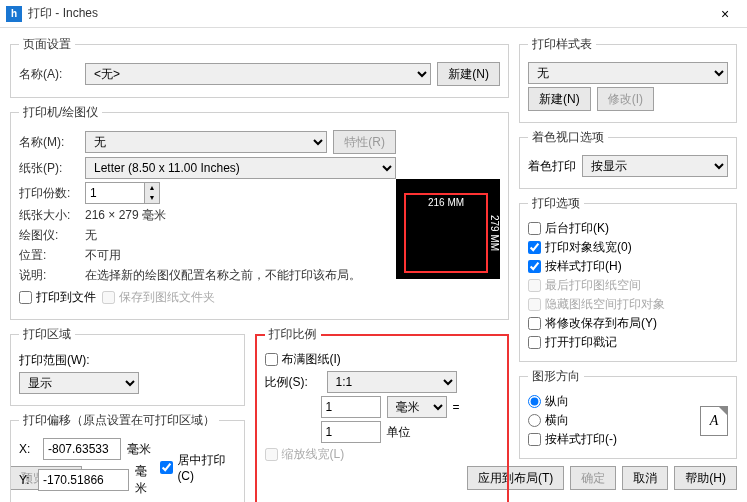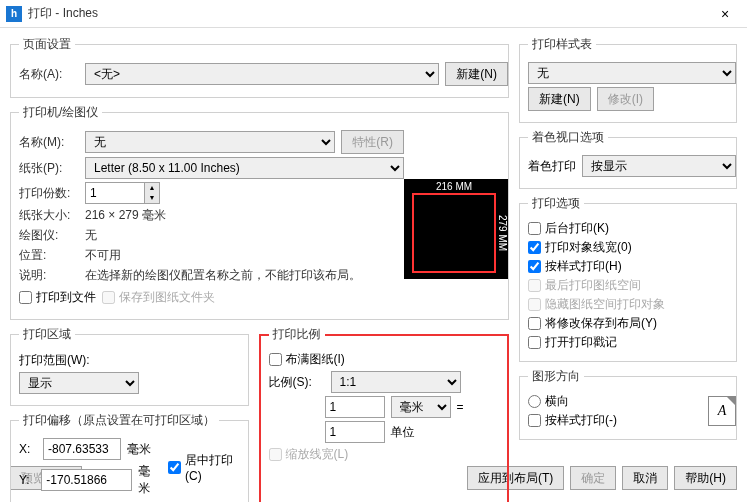--- a/index.html
+++ b/index.html
@@ -4,36 +4,36 @@
 <style>
   * { box-sizing: border-box; margin: 0; padding: 0; }
   body { font-family: "Microsoft YaHei", "SimSun", sans-serif; font-size: 12px; background: #fff; width: 747px; height: 502px; overflow: hidden; }
   .titlebar { height: 28px; background: #fff; border-bottom: 1px solid #ddd; display: flex; align-items: center; padding: 0 6px; }
   .titlebar .icon { width: 16px; height: 16px; background: #1976d2; margin-right: 6px; display: inline-flex; align-items: center; justify-content: center; color: #fff; font-size: 10px; font-weight: bold; }
   .titlebar .title { flex: 1; color: #333; }
   .titlebar .close { width: 32px; text-align: center; cursor: pointer; font-size: 14px; }
   .content { display: flex; padding: 8px 10px 4px 10px; height: 434px; }
   .leftcol { flex: 1; display: flex; flex-direction: column; gap: 6px; }
   .rightcol { width: 218px; margin-left: 10px; display: flex; flex-direction: column; gap: 6px; }
-  fieldset { border: 1px solid #d0d0d0; padding: 6px 0 8px 8px; position: relative; }
+  fieldset { border: 1px solid #d0d0d0; padding: 6px 8px 8px 8px; position: relative; }
   legend { padding: 0 4px; color: #333; font-size: 12px; }
   .row { display: flex; align-items: center; margin: 3px 0; gap: 6px; }
   .lbl { width: 60px; color: #333; }
   select, input[type=text] { font-size: 12px; height: 22px; padding: 1px 4px; border: 1px solid #a0a0a0; background: #fff; }
   select { background: #efefef; }
   button { font-size: 12px; height: 24px; padding: 2px 10px; background: #e8e8e8; border: 1px solid #a0a0a0; cursor: pointer; }
   button:disabled { color: #999; }
   .wide { flex: 1; }
   label.chk { display: flex; align-items: center; gap: 4px; margin: 2px 0; cursor: pointer; }
   label.chk input { margin: 0; }
   label.rad { display: flex; align-items: center; gap: 4px; margin: 2px 0; cursor: pointer; }
   .val { color: #333; }
   .preview { width: 104px; height: 100px; background: #000; position: relative; margin-left: auto; }
   .preview .paper { position: absolute; left: 8px; top: 14px; width: 84px; height: 80px; border: 2px solid #ff3333; }
-  .preview .dim-top { position: absolute; left: 8px; top: 2px; width: 84px; text-align: center; color: #fff; font-size: 10px; }
+  .preview .dim-top { position: absolute; left: 8px; top: 18px; width: 84px; text-align: center; color: #fff; font-size: 10px; }
   .preview .dim-right { position: absolute; right: 0; top: 14px; height: 80px; width: 12px; color: #fff; font-size: 10px; writing-mode: vertical-rl; text-align: center; }
   .printer-area { display: flex; gap: 0; }
   .printer-left { flex: 1; }
   .red-box { border: 2px solid #e33; }
   .spinner-wrap { display: flex; }
   .spinner-wrap input { width: 60px; }
   .spin-btns { display: flex; flex-direction: column; border: 1px solid #a0a0a0; border-left: none; }
   .spin-btns span { width: 14px; height: 10px; font-size: 7px; line-height: 10px; text-align: center; background: #e8e8e8; cursor: pointer; }
   .iconA { width: 28px; height: 30px; border: 1px solid #888; display: inline-flex; align-items: center; justify-content: center; font-size: 14px; font-style: italic; font-family: serif; position: relative; }
   .iconA::after { content:""; position:absolute; top:0; right:0; width:0; height:0; border-left:8px solid transparent; border-top:8px solid #888; }
@@ -235,20 +235,24 @@
           <input type="checkbox" style="">
           <span>打开打印戳记</span>
         </label>
     </fieldset>
 
     <fieldset>
       <legend>图形方向</legend>
       <div style="display:flex; align-items:center;">
         <div style="flex:1">
           <label class="rad">
+              <input type="radio" name="orient" checked="" style="">
+              <span>纵向</span>
+            </label>
+          <label class="rad">
               <input type="radio" name="orient" style="">
               <span>横向</span>
             </label>
           <label class="chk">
               <input type="checkbox" style="">
               <span>按样式打印(-)</span>
             </label>
         </div>
         <span class="iconA">A</span>
       </div>

